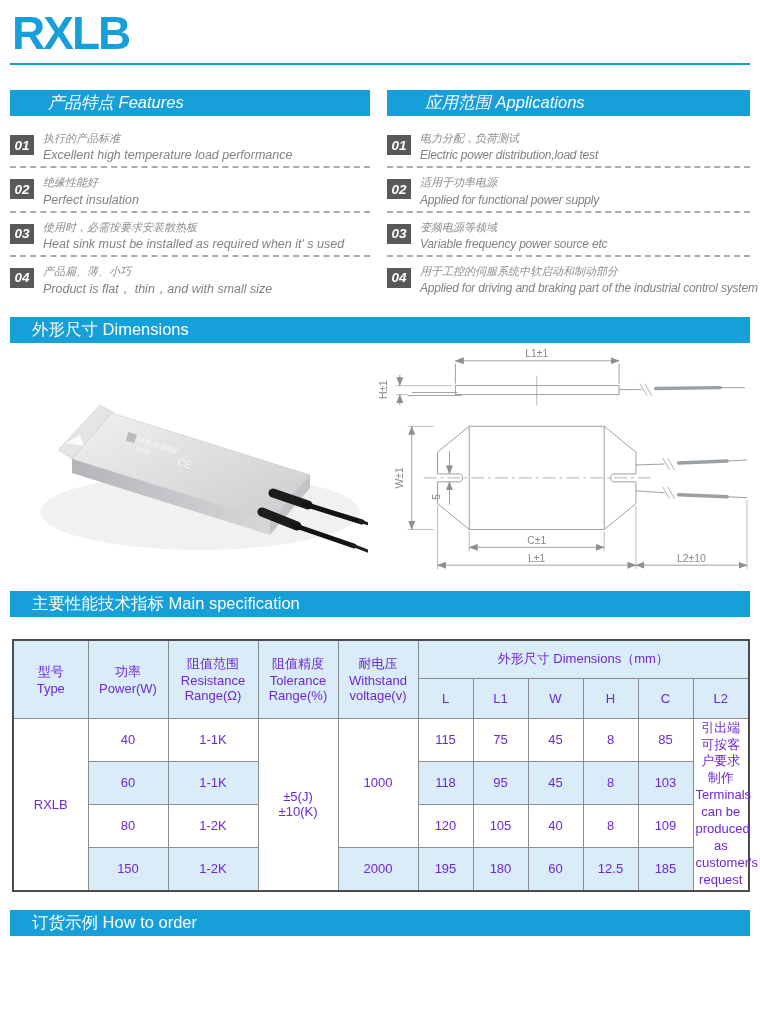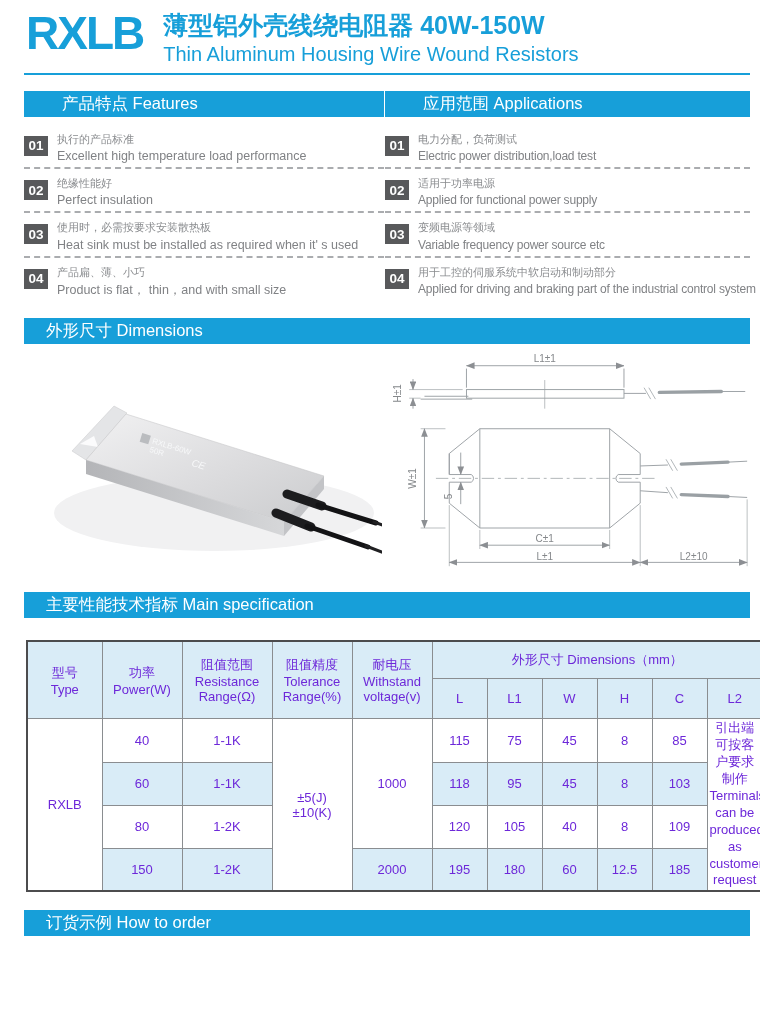--- a/index.html
+++ b/index.html
@@ -1,34 +1,34 @@
 <!DOCTYPE html>
 <html style="--accent: #179fd9; --badge: #58595b; --gray: #808285; --lightblue: #d9ecf7;"><head>
 <meta charset="utf-8">
 <style>
   * { margin:0; padding:0; box-sizing:border-box; }
   html,body { background:#fff; }
   body { font-family:"Liberation Sans","DejaVu Sans",sans-serif; }
-  .page { width:760px; height:1016px; background:#fff; overflow:hidden; position:relative;padding-left:14px; }
+  .page { width:760px; height:1016px; background:#fff; overflow:hidden; position:relative; }
 
   
   .hdr { display:flex; align-items:flex-start; padding:10px 10px 0 12px; }
   .logo { font-size:46px; font-weight:bold; color:var(--accent); line-height:1.0; letter-spacing:-2px; }
   .titles { margin-left:20px; padding-top:1px; }
   .title-zh { font-size:25px; font-weight:bold; color:var(--accent); line-height:1.15; }
   .title-en { font-size:20px; color:var(--accent); margin-top:3px; }
   .hdr-rule { height:2px; background:var(--accent); margin:7px 10px 0 10px; }
 
   
   .bar { height:26px; background:var(--accent); color:#fff; font-size:16.5px;
          display:flex; align-items:center; padding-left:38px; }
   .bar.full { margin:0 10px; padding-left:22px; }
 
   
-  .cols { display:flex; margin:16px 10px 0 10px; gap:1px; }
+  .cols { display:flex; margin:25px 10px 0 10px; gap:17px;font-style:italic; }
   .colL { width:360px; flex:0 0 360px; }
   .colR { flex:1; min-width:0; }
   .items { padding-top:12px; }
   .item { display:flex; padding:3px 0 4px 0; }
   .item.sep { border-bottom:2px dashed #aaacaf; margin-bottom:4px; }
   .num { width:24px; height:20px; flex:0 0 24px; background:var(--badge); color:#fff;
          font-weight:bold; font-size:13.5px; display:flex; align-items:center;
          justify-content:center; margin-top:4px; }
   .itxt { margin-left:9px; min-width:0; }
   .zh { font-size:11px; color:#8a8c8f; line-height:1.3; white-space:nowrap; }
@@ -65,24 +65,20 @@
   
   .order-sec { margin-top:18px; }
 </style>
 </head>
 <body>
 
 <div class="page">
 
   <div class="hdr">
     <div class="logo">RXLB</div>
-    <div class="titles">
-      <div class="title-zh">薄型铝外壳线绕电阻器 40W-150W</div>
-      <div class="title-en">Thin Aluminum Housing Wire Wound Resistors</div>
-    </div>
   </div>
   <div class="hdr-rule"></div>
 
   <div class="cols">
     <div class="colL">
       <div class="bar">产品特点 Features</div>
       <div class="items">
         <div class="item sep">
           <div class="num">01</div>
           <div class="itxt">

